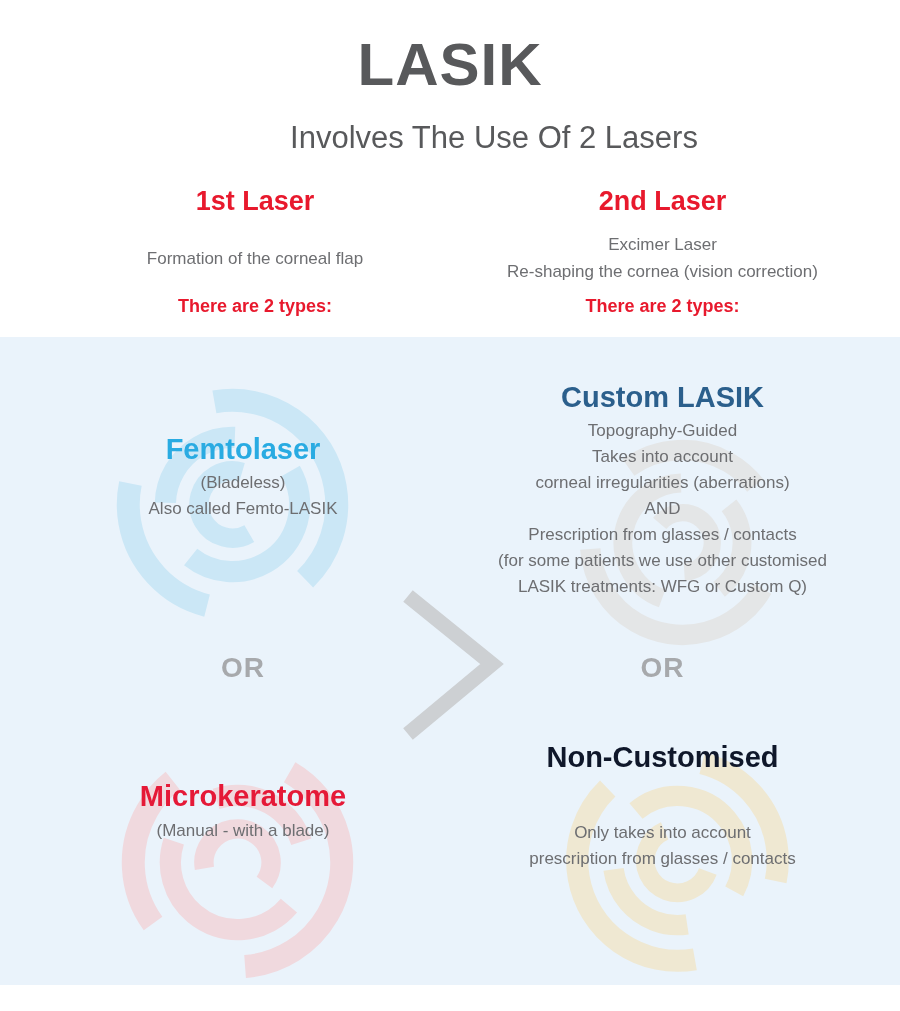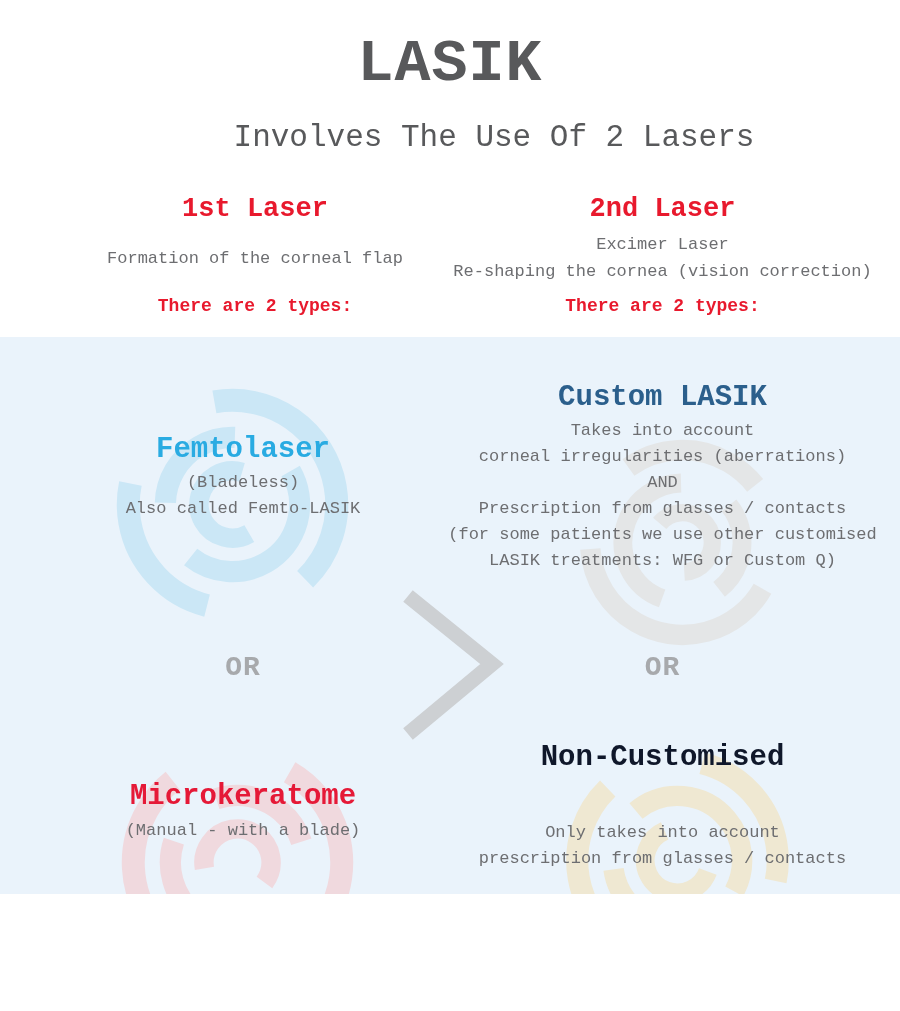--- a/index.html
+++ b/index.html
@@ -1,23 +1,23 @@
 <!DOCTYPE html>
 <html><head>
 <meta charset="utf-8">
 <style>
   html, body { margin: 0; padding: 0; background: #ffffff; }
   .page {
     position: relative;
     width: 900px;
-    height: 894px;
+    height: 1011px;
     margin: 0 auto;
     background: #ffffff;
     overflow: hidden;
-    font-family: Liberation Mono, monospace;
+    font-family: Liberation Sans, sans-serif;
     color: #58595b;
   }
   .abs { position: absolute; text-align: center; z-index: 2; }
   .bg-section {
     position: absolute;
     left: 0; top: 337px;
     width: 900px; height: 648px;
     background: #eaf3fb;
     z-index: 0;
   }
@@ -27,21 +27,21 @@
   .main-title {
     left: 0; top: 30px; width: 900px;
     font-size: 60px; font-weight: 700; color: #58595b;
     letter-spacing: 1px;
   }
   .subtitle {
     left: 0; top: 120px; width: 900px;
     font-size: 31px; font-weight: 400; color: #58595b; margin-left: 44px;
   }
   .col-heading {
-    font-size: 27px; font-weight: 700; color: #e8192d; margin-top: 8px;
+    font-size: 27px; font-weight: 700; color: #e8192d;
   }
   .desc-line { font-size: 17px; color: #6d6e71; line-height: 27px; }
   .types-label { font-size: 18px; font-weight: 700; color: #e8192d; }
 
   .opt-title { font-size: 29px; font-weight: 700; }
   .femto-color { color: #29abe2; }
   .custom-color { color: #2b5f8c; }
   .micro-color { color: #e51937; }
   .orange-color { color: #0f172a; }
 
@@ -115,20 +115,21 @@
   <div class="abs types-label col-right-top" style="top:296px;">There are 2 types:</div>
 
   <div class="abs opt-title femto-color col-left" style="top:433px;">Femtolaser</div>
   <div class="abs col-left" style="top:470px;">
     <div class="detail-line">(Bladeless)</div>
     <div class="detail-line">Also called Femto-LASIK</div>
   </div>
 
   <div class="abs opt-title custom-color col-right" style="top:381px;">Custom LASIK</div>
   <div class="abs col-right" style="top:418px;">
+    <div class="detail-line">Topography-Guided</div>
     <div class="detail-line">Takes into account</div>
     <div class="detail-line">corneal irregularities (aberrations)</div>
     <div class="detail-line">AND</div>
     <div class="detail-line">Prescription from glasses / contacts</div>
     <div class="detail-line">(for some patients we use other customised</div>
     <div class="detail-line">LASIK treatments: WFG or Custom Q)</div>
   </div>
 
   <div class="abs or-label col-left" style="top:652px;">OR</div>
   <div class="abs or-label col-right" style="top:652px;">OR</div>

